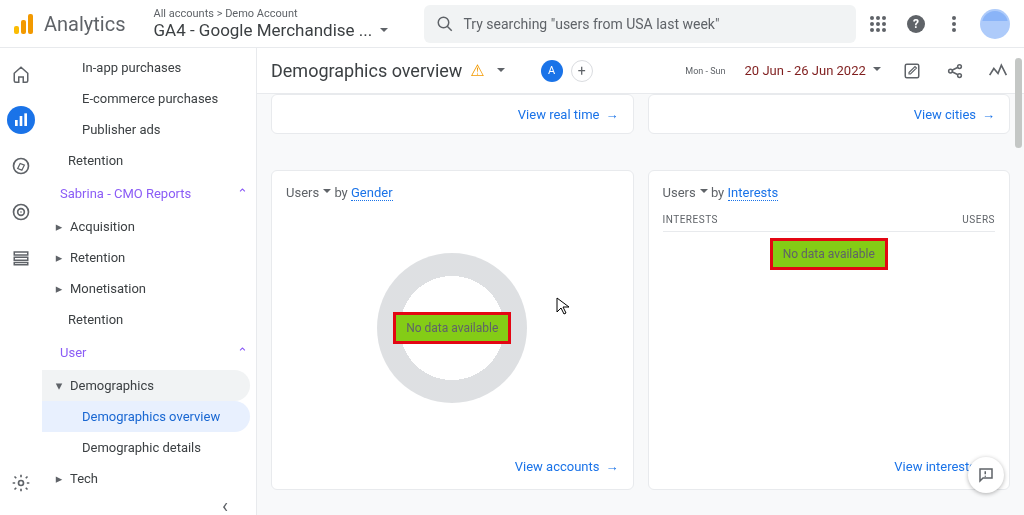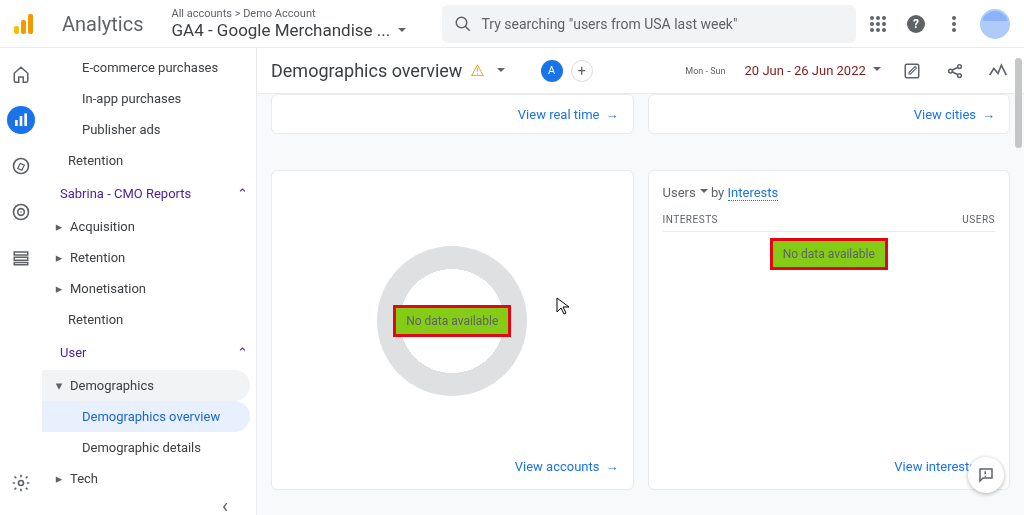--- a/index.html
+++ b/index.html
@@ -1,20 +1,20 @@
 <!DOCTYPE html>
 <html><head>
 <meta charset="utf-8">
 <style>
 * { box-sizing: border-box; margin: 0; padding: 0; font-family: "Google Sans", Roboto, Arial, sans-serif; }
 body { background: #fff; width: 1024px; height: 515px; overflow: hidden; color: #3c4043; }
 
 
 .header { height: 48px; display: flex; align-items: center; padding: 0 8px 0 12px; gap: 10px; border-bottom: 1px solid #e8eaed; }
-.logo { display: flex; align-items: center; gap: 26px; }
+.logo { display: flex; align-items: center; gap: 8px; }
 .logo svg { width: 24px; height: 24px; }
 .logo-text { font-size: 20px; color: #5f6368; font-weight: 400; }
 .acct { margin-left: 18px; min-width: 250px; }
 .acct-path { font-size: 11px; color: #5f6368; }
 .acct-name { font-size: 17px; color: #3c4043; display: flex; align-items: center; gap: 4px; }
 .search { flex: 1; margin-left: 10px; height: 38px; background: #f1f3f4; border-radius: 6px; display: flex; align-items: center; padding: 0 12px; gap: 10px; color: #5f6368; font-size: 14px; max-width: 460px; }
 .hicons { display: flex; align-items: center; gap: 14px; margin-left: auto; padding-right: 6px; }
 .hicon { width: 24px; height: 24px; display: flex; align-items: center; justify-content: center; color: #5f6368; }
 .avatar { width: 30px; height: 30px; border-radius: 50%; background: #aecbfa; display: flex; align-items: center; justify-content: center; }
 .avatar-inner { width: 26px; height: 26px; border-radius: 50%; background: linear-gradient(#8ab4f8 40%, #aecbfa 40%); }
@@ -23,21 +23,21 @@
 .layout { display: flex; height: calc(100% - 48px); }
 .rail { width: 42px; background: #fff; border-right: 0; display: flex; flex-direction: column; align-items: center; padding-top: 12px; gap: 18px; }
 .rail-bottom { margin-top: auto; margin-bottom: 18px; }
 .rail-icon { width: 28px; height: 28px; border-radius: 50%; display: flex; align-items: center; justify-content: center; color: #5f6368; }
 .rail-icon.active { background: #1a73e8; color: #fff; }
 
 .sidebar { width: 215px; border-right: 1px solid #e8eaed; font-size: 13px; color: #3c4043; display: flex; flex-direction: column; padding-top: 4px; }
 .s-item { padding: 8px 8px 8px 26px; display: flex; align-items: center; gap: 6px; cursor: pointer; border-radius: 0 16px 16px 0; margin-right: 6px; }
 .s-item .caret { width: 10px; display: inline-flex; justify-content: center; color: #5f6368; margin-left: -14px; }
 .s-sub { padding-left: 40px; }
-.s-head { padding: 10px 8px 10px 18px; color: #4c1d95; display: flex; align-items: center; justify-content: space-between; cursor: pointer; }
+.s-head { padding: 10px 8px 10px 18px; color: #8b5cf6; display: flex; align-items: center; justify-content: space-between; cursor: pointer; }
 .s-item.selected { background: #e8f0fe; color: #1967d2; }
 .s-item.parent-active { background: #f1f3f4; }
 .collapse-btn { margin: 10px 0 10px auto; padding-right: 28px; font-size: 20px; color: #5f6368; cursor: pointer; align-self: flex-end; margin-top: auto; }
 
 .main { flex: 1; background: #f8f9fa; display: flex; flex-direction: column; position: relative; }
 .toolbar { height: 46px; background: #fff; border-bottom: 1px solid #e8eaed; display: flex; align-items: center; padding: 0 14px; gap: 8px; }
 .title { font-size: 18px; color: #3c4043; }
 .warn { color: #f29900; }
 .chip { width: 22px; height: 22px; border-radius: 50%; background: #1a73e8; color: #fff; font-size: 11px; display: flex; align-items: center; justify-content: center; }
 .plus { width: 22px; height: 22px; border: 1px solid #dadce0; border-radius: 50%; display: flex; align-items: center; justify-content: center; color: #5f6368; font-size: 14px; }
@@ -171,22 +171,22 @@
       </div>
     <div class="rail-icon rail-bottom">
         <svg width="20" height="20" viewBox="0 0 24 24">
           <circle cx="12" cy="12" r="3" fill="none" stroke="#5f6368" stroke-width="2"></circle>
           <path d="M12 2v3M12 19v3M4.2 4.2l2.1 2.1M17.7 17.7l2.1 2.1M2 12h3M19 12h3M4.2 19.8l2.1-2.1M17.7 6.3l2.1-2.1" stroke="#5f6368" stroke-width="2"></path>
         </svg>
       </div>
   </div>
 
   <div class="sidebar">
+    <div class="s-item s-sub">In-app purchases</div>
     <div class="s-item s-sub">E-commerce purchases</div>
-    <div class="s-item s-sub">In-app purchases</div>
     <div class="s-item s-sub">Publisher ads</div>
     <div class="s-item">Retention</div>
 
     <div class="s-head">
       <span>Sabrina - CMO Reports</span>
       <span>⌃</span>
     </div>
     <div class="s-item">
         <span class="caret">▸</span>
         <span>Acquisition</span>
@@ -258,20 +258,25 @@
           <span class="link"><span>View real time</span> →</span>
         </div>
         <div class="stub">
           <span class="link"><span>View cities</span> →</span>
         </div>
       </div>
 
       <div class="row2">
 
         <div class="card">
+          <div class="card-head">
+            <span>Users</span><span class="caret-down"></span>
+            <span>by</span>
+            <span class="dim">Gender</span>
+          </div>
           <div class="card-body">
             <div class="donut"></div>
             <div class="ndbox">No data available</div>
           </div>
           <div style="text-align:right">
             <span class="link"><span>View accounts</span> →</span>
           </div>
         </div>
 
         <div class="card">

